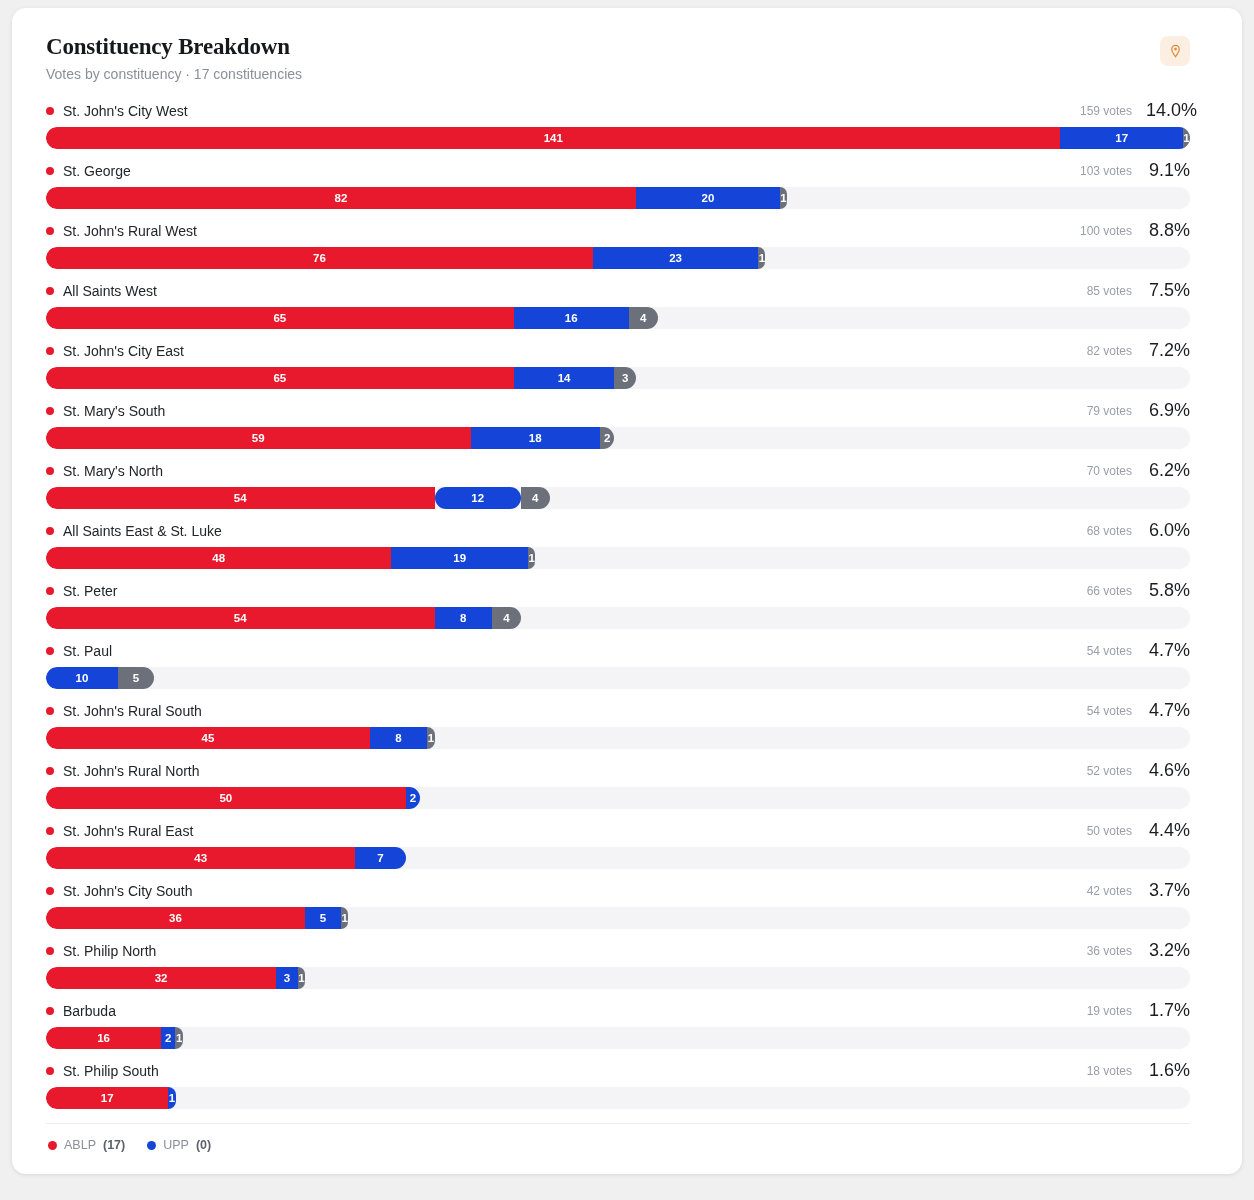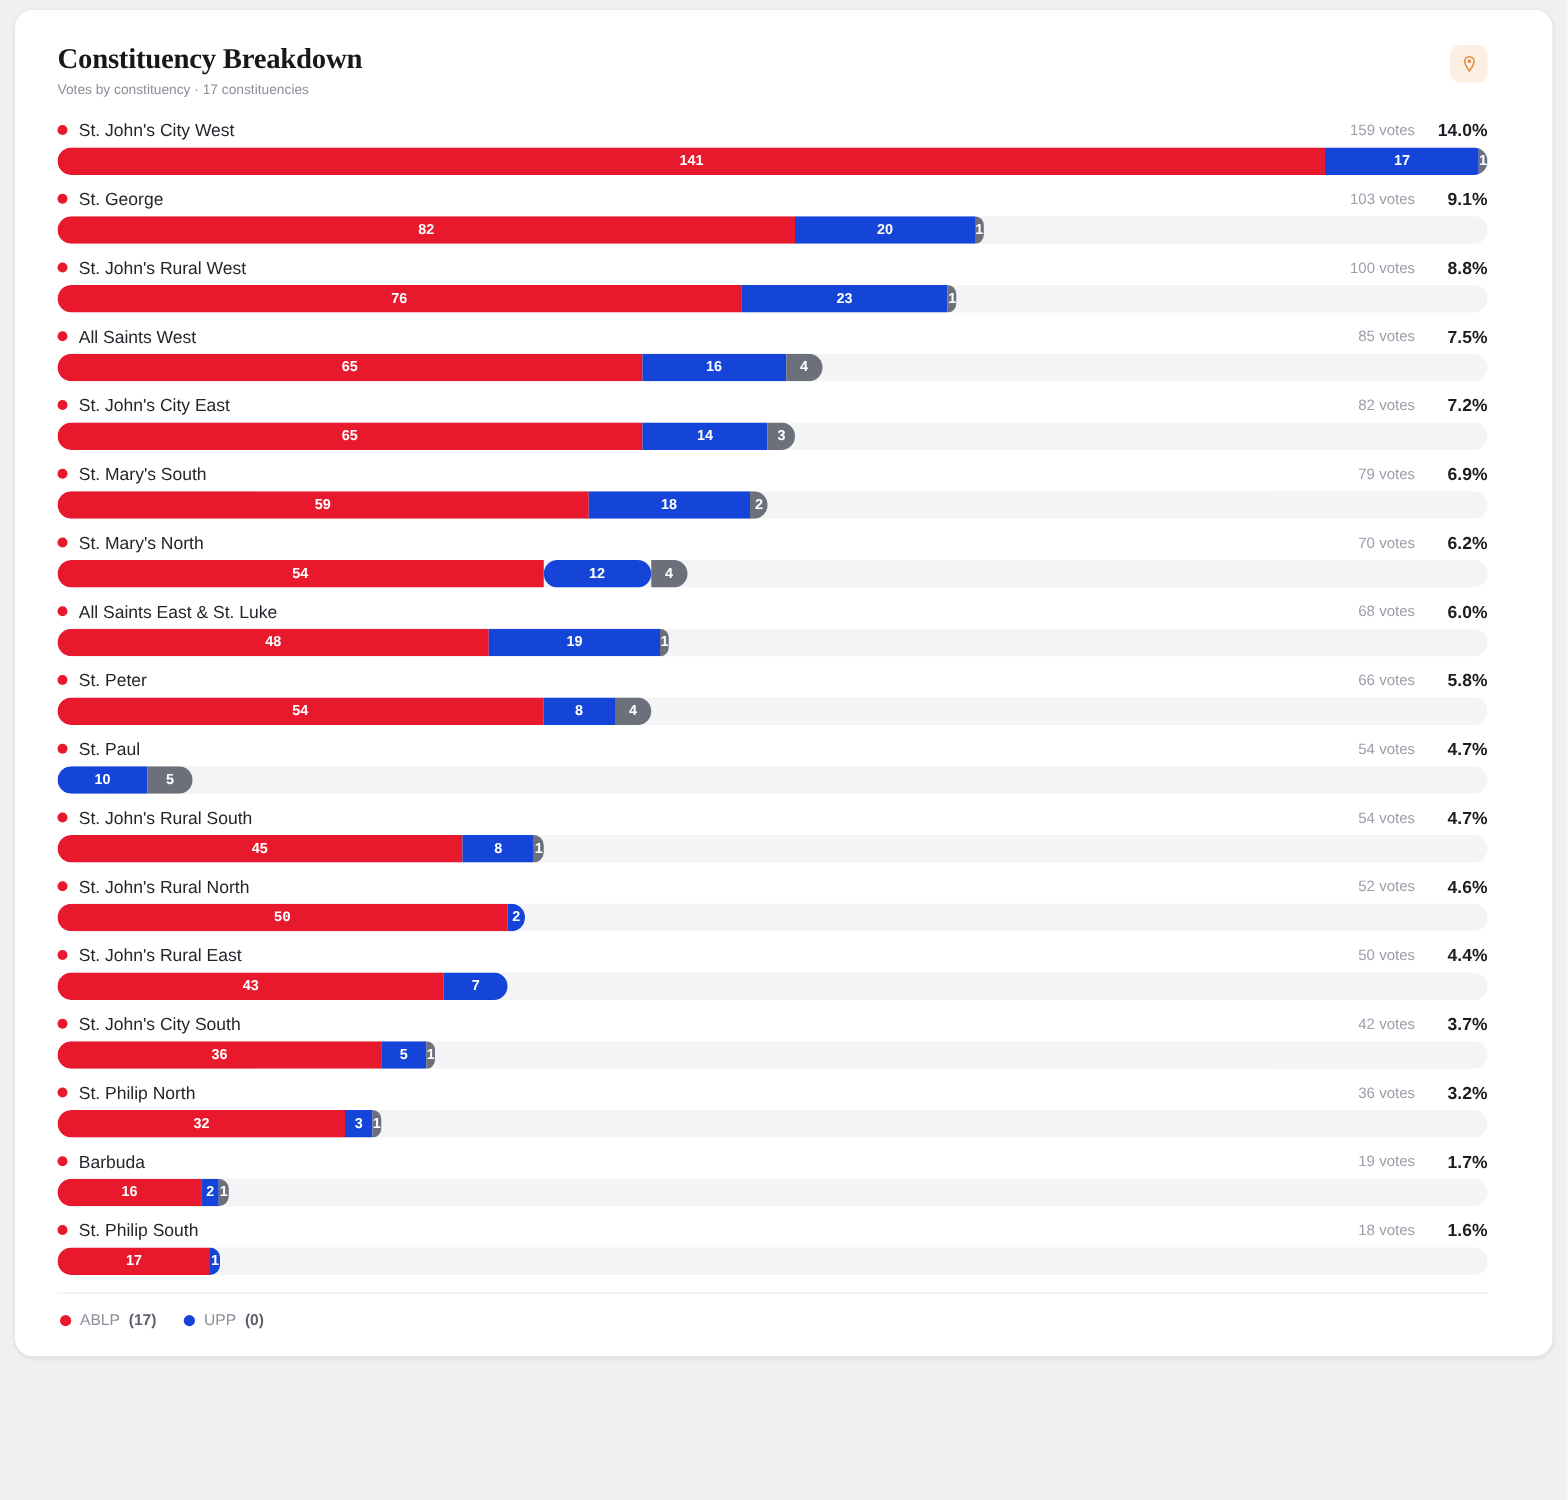--- a/index.html
+++ b/index.html
@@ -31,21 +31,21 @@
   }
   .title {
     font-family: "Liberation Serif", serif;
     font-weight: bold;
     font-size: 23px;
     color: #17181c;
     letter-spacing: -0.2px;
     margin: 0 0 6px 0;
   }
   .subtitle {
-    font-size: 11px;
+    font-size: 14px;
     color: #8b8f99;
     margin: 0;
   }
   .header-icon {
     width: 30px;
     height: 30px;
     border-radius: 8px;
     background: #fdeee2;
     display: flex;
     align-items: center;
@@ -80,22 +80,22 @@
     overflow: hidden;
     text-overflow: ellipsis;
   }
   .votes {
     font-size: 12px;
     color: #9a9ea8;
     margin-right: 14px;
     white-space: nowrap;
   }
   .pct {
-    font-size: 14px;
-    font-weight: bold;
+    font-size: 18px;
+    font-weight: normal;
     color: #1b1d22;
     width: 44px;
     text-align: right;
     white-space: nowrap;
   }
   .bar-track {
     height: 22px;
     border-radius: 11px;
     background: #f4f4f6;
     display: flex;
@@ -306,21 +306,21 @@
           </div>
         </div>
         <div class="row">
           <div class="row-top">
             <span class="dot"></span>
             <span class="name">St. John's Rural North</span>
             <span class="votes">52 votes</span>
             <span class="pct">4.6%</span>
           </div>
           <div class="bar-track">
-            <div class="seg ablp" style="width: 31.4465%; font-family: Liberation Mono, monospace;">50</div>
+            <div class="seg ablp" style="width: 31.4465%;">50</div>
             <div class="seg upp last-seg" style="width: 1.25786%;">2</div>
           </div>
         </div>
         <div class="row">
           <div class="row-top">
             <span class="dot"></span>
             <span class="name">St. John's Rural East</span>
             <span class="votes">50 votes</span>
             <span class="pct">4.4%</span>
           </div>

